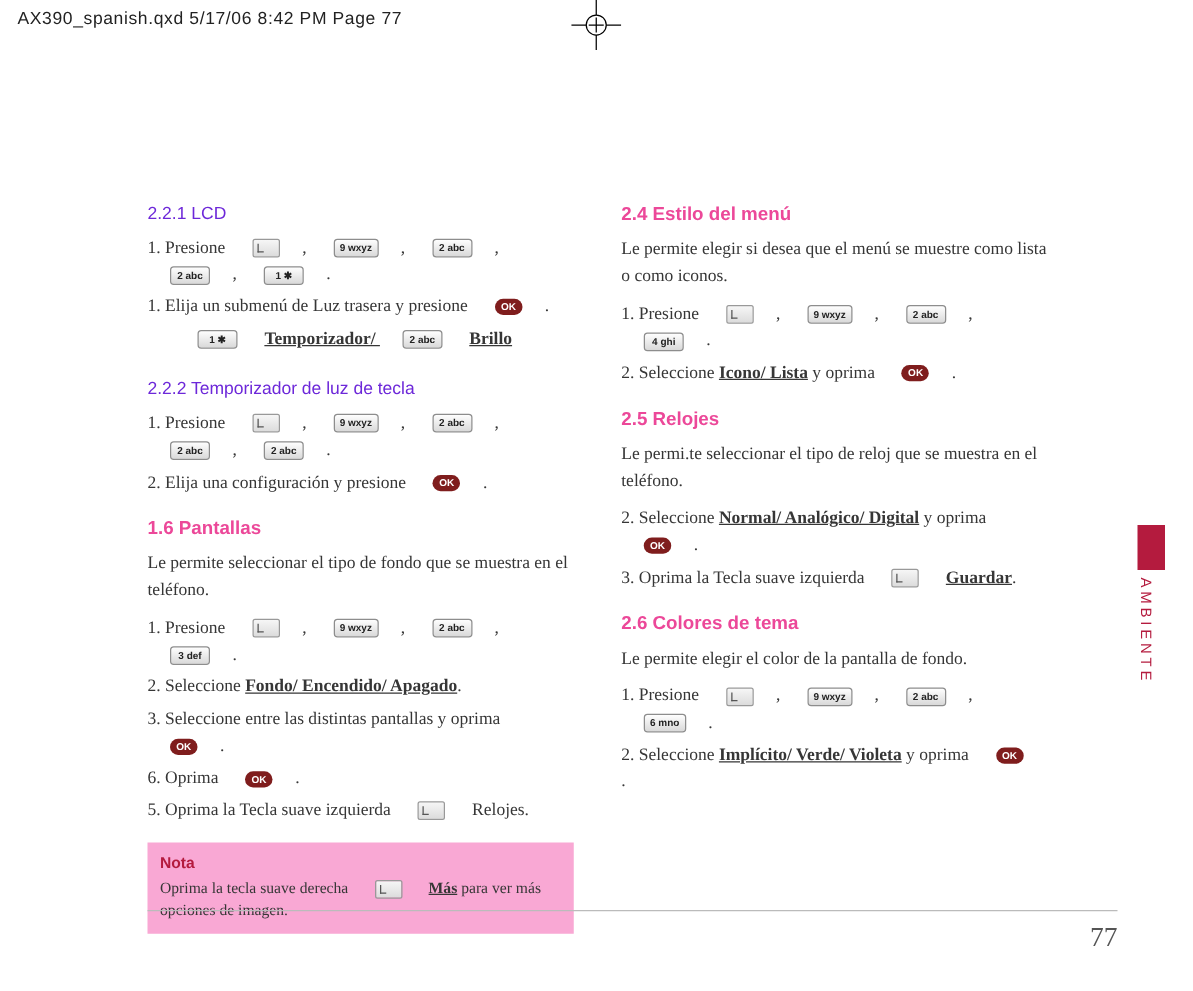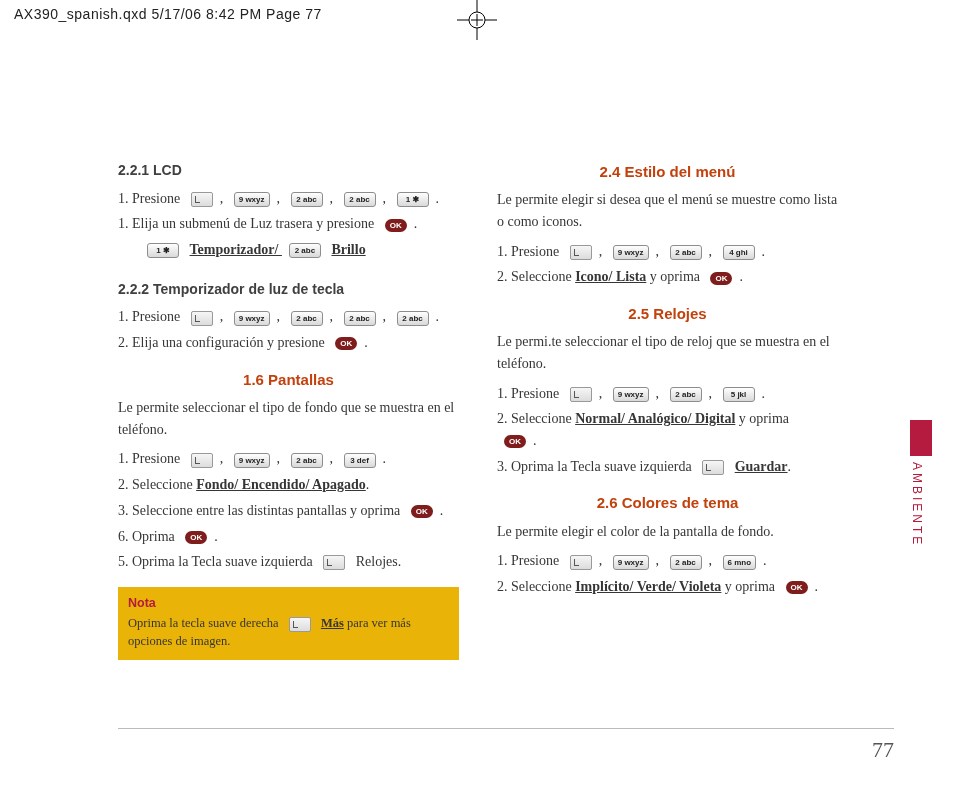--- a/index.html
+++ b/index.html
@@ -40,47 +40,46 @@
     column-gap: 38px;
   }
   .col {
     flex: 1 1 50%;
     font-size: 14px;
     line-height: 1.55;
     color: #363636;
   }
   h4.minor {
     font-family: Arial, Helvetica, sans-serif;
-    font-weight: 700;
+    font-weight: 400;
     font-size: 14px;
     margin: 0 0 6px 0;
-    color: #404040;
+    color: #6d28d9;
   }
   h4.section {
     font-family: Arial, Helvetica, sans-serif;
     font-weight: 700;
     font-size: 15px;
-    color: #c2410c;
+    color: #ec4899;
     margin: 14px 0 6px 0;
-    text-align: center;
   }
   .para { margin: 4px 0 8px 0; }
   .step { margin: 4px 0; }
   .b { font-weight: 700; text-decoration: underline; }
   .key {
     display: inline-block;
     vertical-align: middle;
     height: 13px;
     line-height: 13px;
     border-radius: 3px;
     font-family: Arial, sans-serif;
     font-size: 8px;
     font-weight: 700;
     padding: 0 4px;
-    margin: 0 7px;
+    margin: 0 18px;
   }
   .key.num {
     background: linear-gradient(#fefefe,#d9d9d9);
     border: 1px solid #8d8d8d;
     color: #222;
     min-width: 22px;
     text-align: center;
   }
   .key.ok {
     background: #7f1d1d;
@@ -97,21 +96,21 @@
     position:relative;
   }
   .key.soft::after{
     content:"";
     position:absolute; left:3px; top:3px;
     width:4px; height:6px;
     border-left:1px solid #555;
     border-bottom:1px solid #555;
   }
   .note-box {
-    background: #eab308;
+    background: #f9a8d4;
     margin-top: 14px;
     padding: 8px 6px 10px 10px;
     font-size: 12.5px;
     line-height: 1.4;
   }
   .note-title {
     color: #b41b3e;
     font-weight: 700;
     font-family: Arial, sans-serif;
     font-size: 12.5px;
@@ -262,27 +261,20 @@
     <div class="step">
       <span>2. Seleccione </span>
       <span class="b">Icono/ Lista</span>
       <span> y oprima </span>
       <span class="key ok">OK</span>.
     </div>
 
     <h4 class="section">2.5 Relojes</h4>
     <div class="para">Le permi.te seleccionar el tipo de reloj que se muestra en el teléfono.</div>
     <div class="step">
-      <span>1. Presione </span>
-      <span class="key soft"></span>, 
-      <span class="key num">9 wxyz</span>, 
-      <span class="key num">2 abc</span>, 
-      <span class="key num">5 jkl</span>.
-    </div>
-    <div class="step">
       <span>2. Seleccione </span>
       <span class="b">Normal/ Analógico/ Digital</span>
       <span> y oprima </span><br>
       <span class="key ok">OK</span>.
     </div>
     <div class="step">
       <span>3. Oprima la Tecla suave izquierda </span>
       <span class="key soft"></span>
       <span class="b"> Guardar</span>.
     </div>

